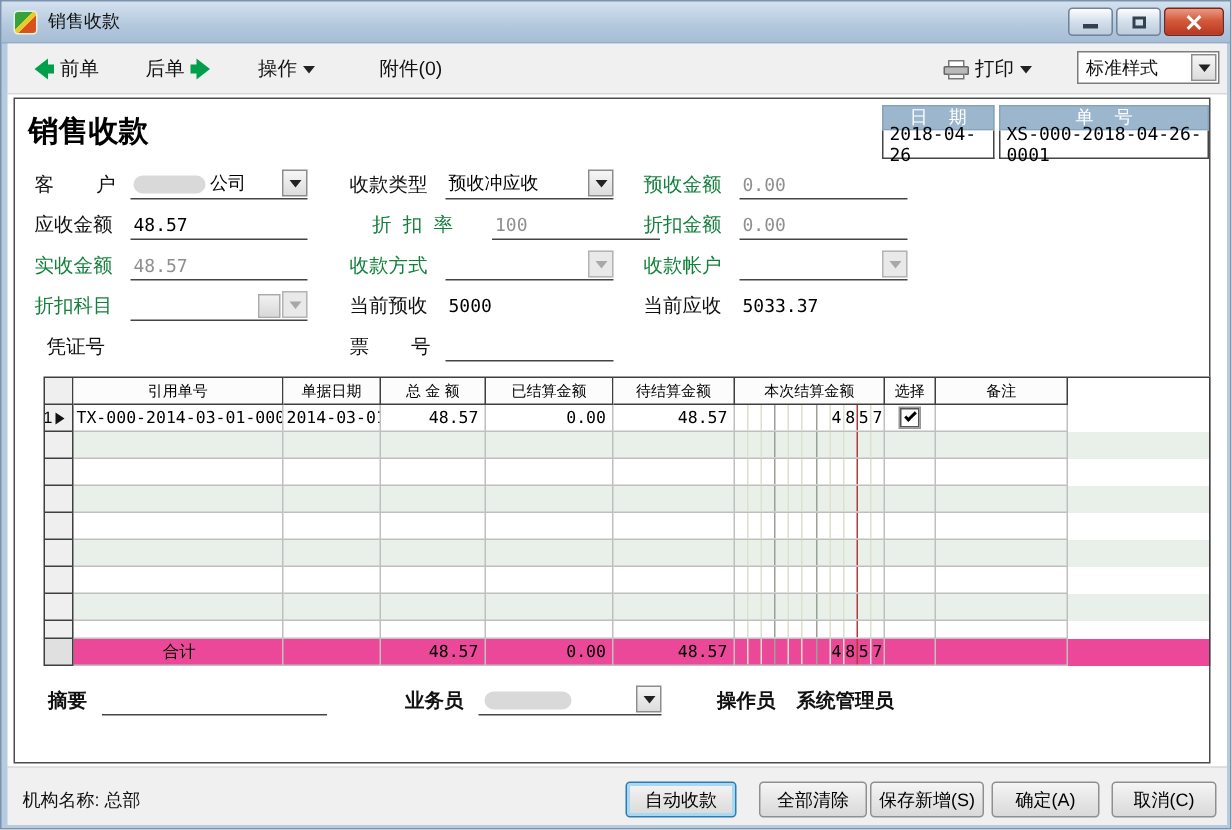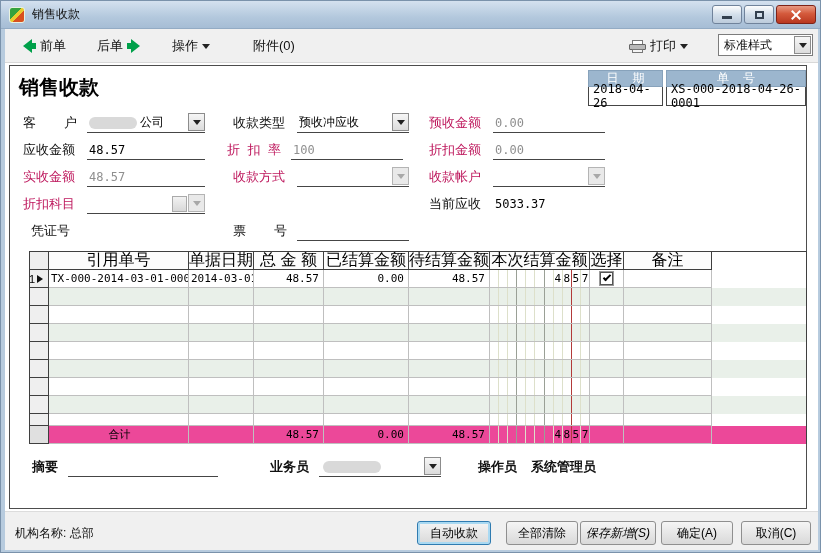--- a/index.html
+++ b/index.html
@@ -57,21 +57,21 @@
   .hdrbox { position:absolute; }
   .hdrbox .bhead { height:17px; background:#9cb6ce; border:1px solid #87a2bb; color:#fff; font-size:12px;
     display:flex; align-items:center; justify-content:center; }
   .hdrbox .bval { height:19px; background:#fff; border:1px solid #454545; border-top:none; font-size:12px;
     display:flex; align-items:center; padding-left:4px; color:#000; }
   .jh { display:inline-block; width:38px; text-align:justify; text-align-last:justify; }
 
   .fld { position:absolute; height:20px; display:flex; align-items:flex-end; font-size:13px; color:#111; }
   .flabel { display:inline-block; width:54px; margin-bottom:1px; }
   .jl { text-align:justify; text-align-last:justify; }
-  .flabel.dis { color:#be185d; }
+  .flabel.dis { color:#15803d; }
   .fctl { position:relative; margin-left:10px; height:20px; border-bottom:1px solid #454545;
     font-size:12px; display:flex; align-items:center; padding-left:2px; color:#000; }
   .fctl.noline { border-bottom:none; }
   .fctl.dis { color:#8f8f8f; }
   .fctl .cbtn { position:absolute; right:0; bottom:1px; }
   .redact { display:inline-block; background:#d9d9d9; border-radius:6px; height:12px; }
   .smallbtn { position:absolute; right:18px; bottom:1px; width:15px; height:16px;
     background:linear-gradient(#f2f2f2,#d8d8d8); border:1px solid #aaa; }
 
   
@@ -83,21 +83,21 @@
   .tc { border-right:1px solid #bfbfbf; border-bottom:1px solid #bfbfbf; display:flex; align-items:center; overflow:hidden; white-space:nowrap; }
   .c0 { width:19px; background:#efefef; border-right:1px solid #3f3f3f; border-bottom:1px solid #3f3f3f; justify-content:flex-end; padding-right:1px; }
   .c1 { width:140px; padding-left:2px; font-family:"DejaVu Sans Mono",monospace; }
   .c2 { width:65px; padding-left:2px; font-family:"DejaVu Sans Mono",monospace; }
   .c3 { width:70px; justify-content:flex-end; padding-right:4px; font-family:"DejaVu Sans Mono",monospace; }
   .c4 { width:85px; justify-content:flex-end; padding-right:4px; font-family:"DejaVu Sans Mono",monospace; }
   .c5 { width:81px; justify-content:flex-end; padding-right:4px; font-family:"DejaVu Sans Mono",monospace; }
   .c6 { width:100px; padding:0; }
   .c7 { width:34px; justify-content:center; }
   .c8 { width:88px; }
-  .hrow { height:18px; font-size:16px; color:#000; }
+  .hrow { height:18px; font-size:10px; color:#000; }
   .hrow .tc { justify-content:center; padding:0; background:#fcfcfc;
     border-right:1px solid #3f3f3f; border-bottom:1px solid #3f3f3f; font-family:"Liberation Sans","DejaVu Sans",sans-serif; }
   .hrow .c0 { background:#efefef; }
   .dg { display:flex; width:100%; height:100%; }
   .dg span { flex:1 1 0; border-right:1px solid #dde0ca; display:flex; align-items:center; justify-content:center;
     font-family:"DejaVu Sans Mono",monospace; font-size:11px; }
   .dg span.g { border-right-color:#9aa096; }
   .dg span.rl { border-right:1px solid #b23a3a; }
   .dg span:last-child { border-right:none; }
   .rowmark { width:0; height:0; border:4px solid transparent; border-left:6px solid #111; margin-left:2px; }
@@ -216,21 +216,21 @@
             <span class="mono">0.00</span>
           </span>
       </div>
 
       <div class="fld" style="left:13px; top:74px;">
         <span class="flabel">应收金额</span>
         <span class="fctl" style="width:118px;">
             <span class="mono">48.57</span>
           </span>
       </div>
-      <div class="fld" style="left:217px; top:74px;">
+      <div class="fld" style="left:238px; top:74px;gap:16px;">
         <span class="flabel jl dis">折扣率</span>
         <span class="fctl dis" style="width:112px;">
             <span class="mono">100</span>
           </span>
       </div>
       <div class="fld" style="left:419px; top:74px;">
         <span class="flabel dis">折扣金额</span>
         <span class="fctl dis" style="width:112px;">
             <span class="mono">0.00</span>
           </span>
@@ -254,20 +254,26 @@
           <span class="cbtn dis"></span>
         </span>
       </div>
 
       <div class="fld" style="left:13px; top:128px;">
         <span class="flabel dis">折扣科目</span>
         <span class="fctl dis" style="width:118px;">
           <span class="smallbtn"></span>
           <span class="cbtn dis"></span>
         </span>
+      </div>
+      <div class="fld" style="left:223px; top:128px;">
+        <span class="flabel">当前预收</span>
+        <span class="fctl noline" style="width:112px;">
+            <span class="mono">5000</span>
+          </span>
       </div>
       <div class="fld" style="left:419px; top:128px;">
         <span class="flabel">当前应收</span>
         <span class="fctl noline" style="width:112px;">
             <span class="mono">5033.37</span>
           </span>
       </div>
 
       <div class="fld" style="left:21px; top:155px;">
         <span class="flabel">凭证号</span>
@@ -571,18 +577,18 @@
         <span style="margin-left:14px; margin-bottom:1px">系统管理员</span>
       </div>
 
     </div>
   </div>
 
   <div class="statusbar">
     <div class="orgtext">机构名称: 总部</div>
     <div class="btn focus" style="left:412px; width:74px;">自动收款</div>
     <div class="btn" style="left:501px; width:72px;">全部清除</div>
-    <div class="btn" style="left:575px; width:76px;font-style:italic;">保存新增(S)</div>
+    <div class="btn" style="left:575px; width:76px;">保存新增(S)</div>
     <div class="btn" style="left:656px; width:72px;">确定(A)</div>
     <div class="btn" style="left:736px; width:70px;">取消(C)</div>
   </div>
 
 </div>
 
 </body></html>

